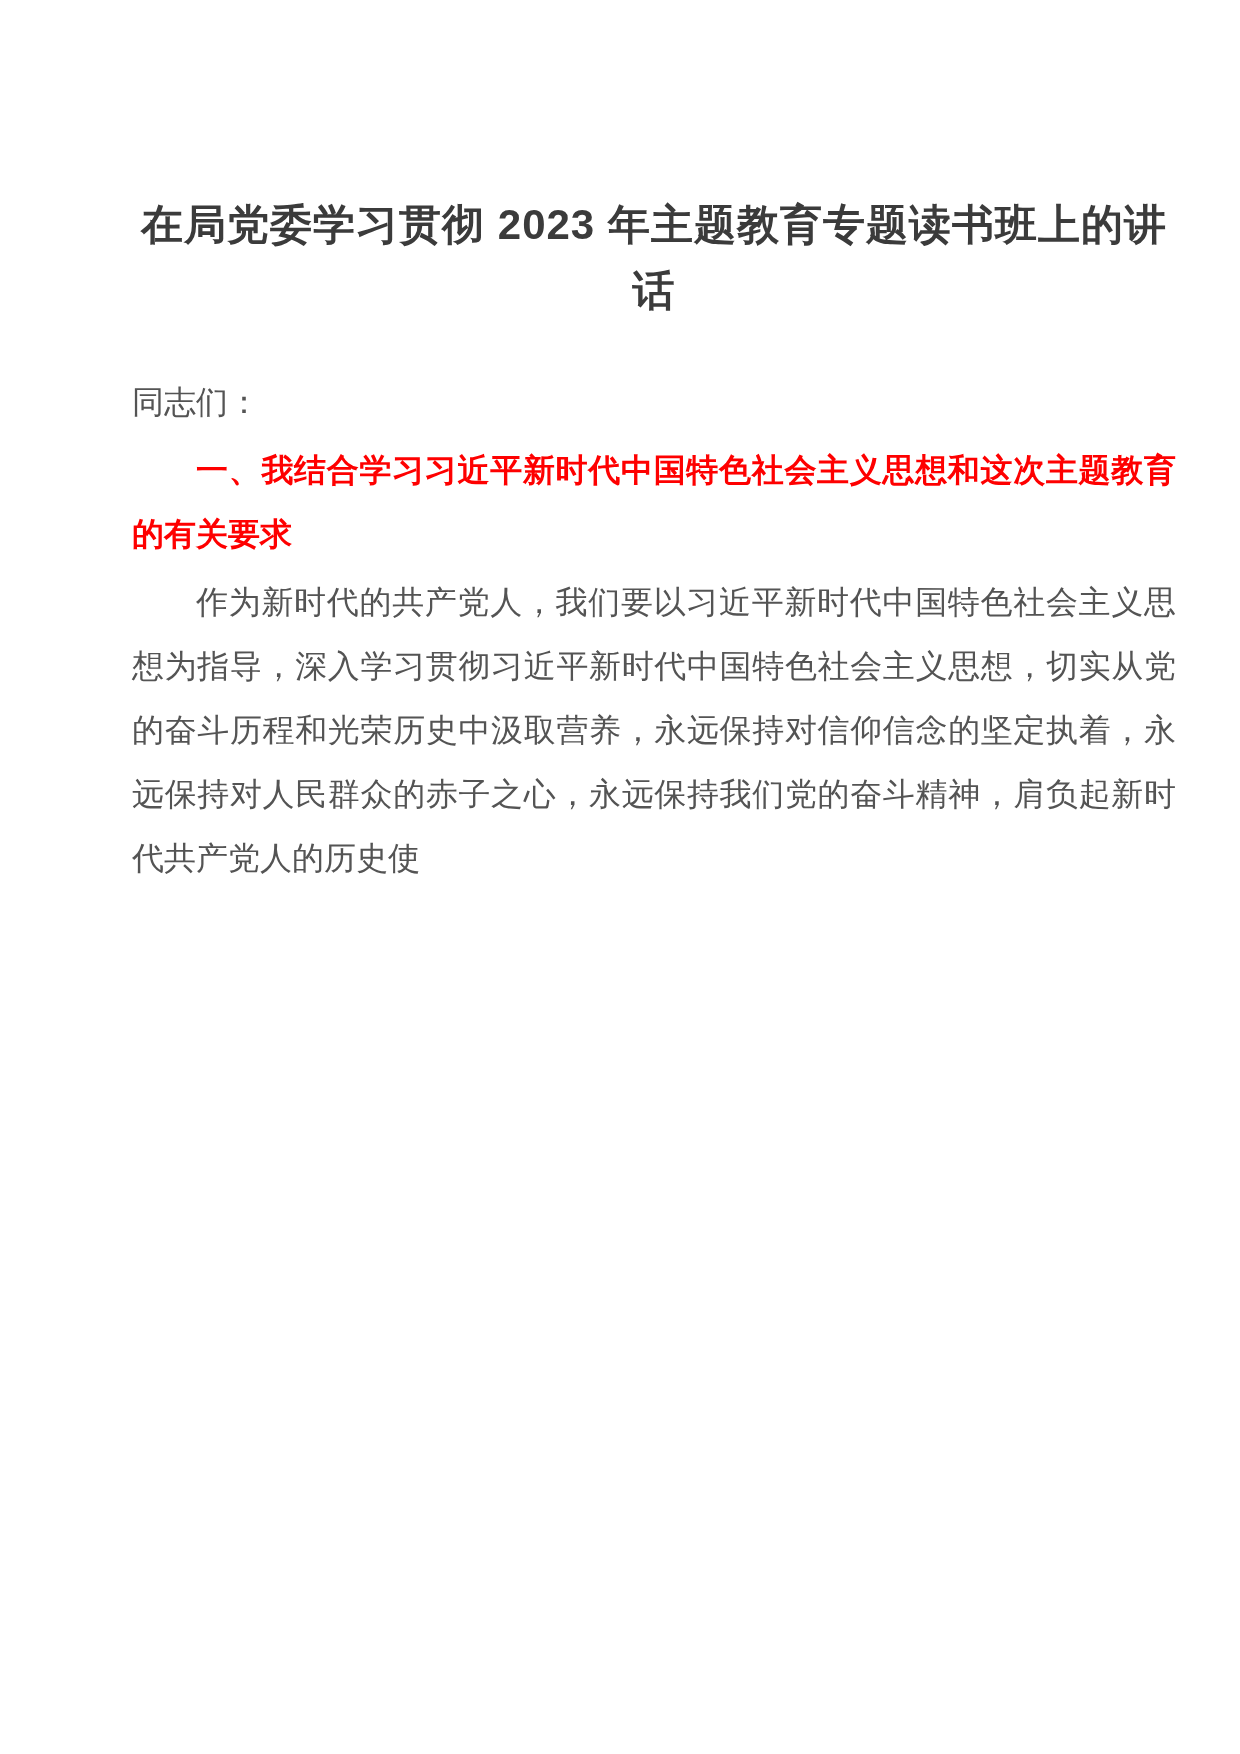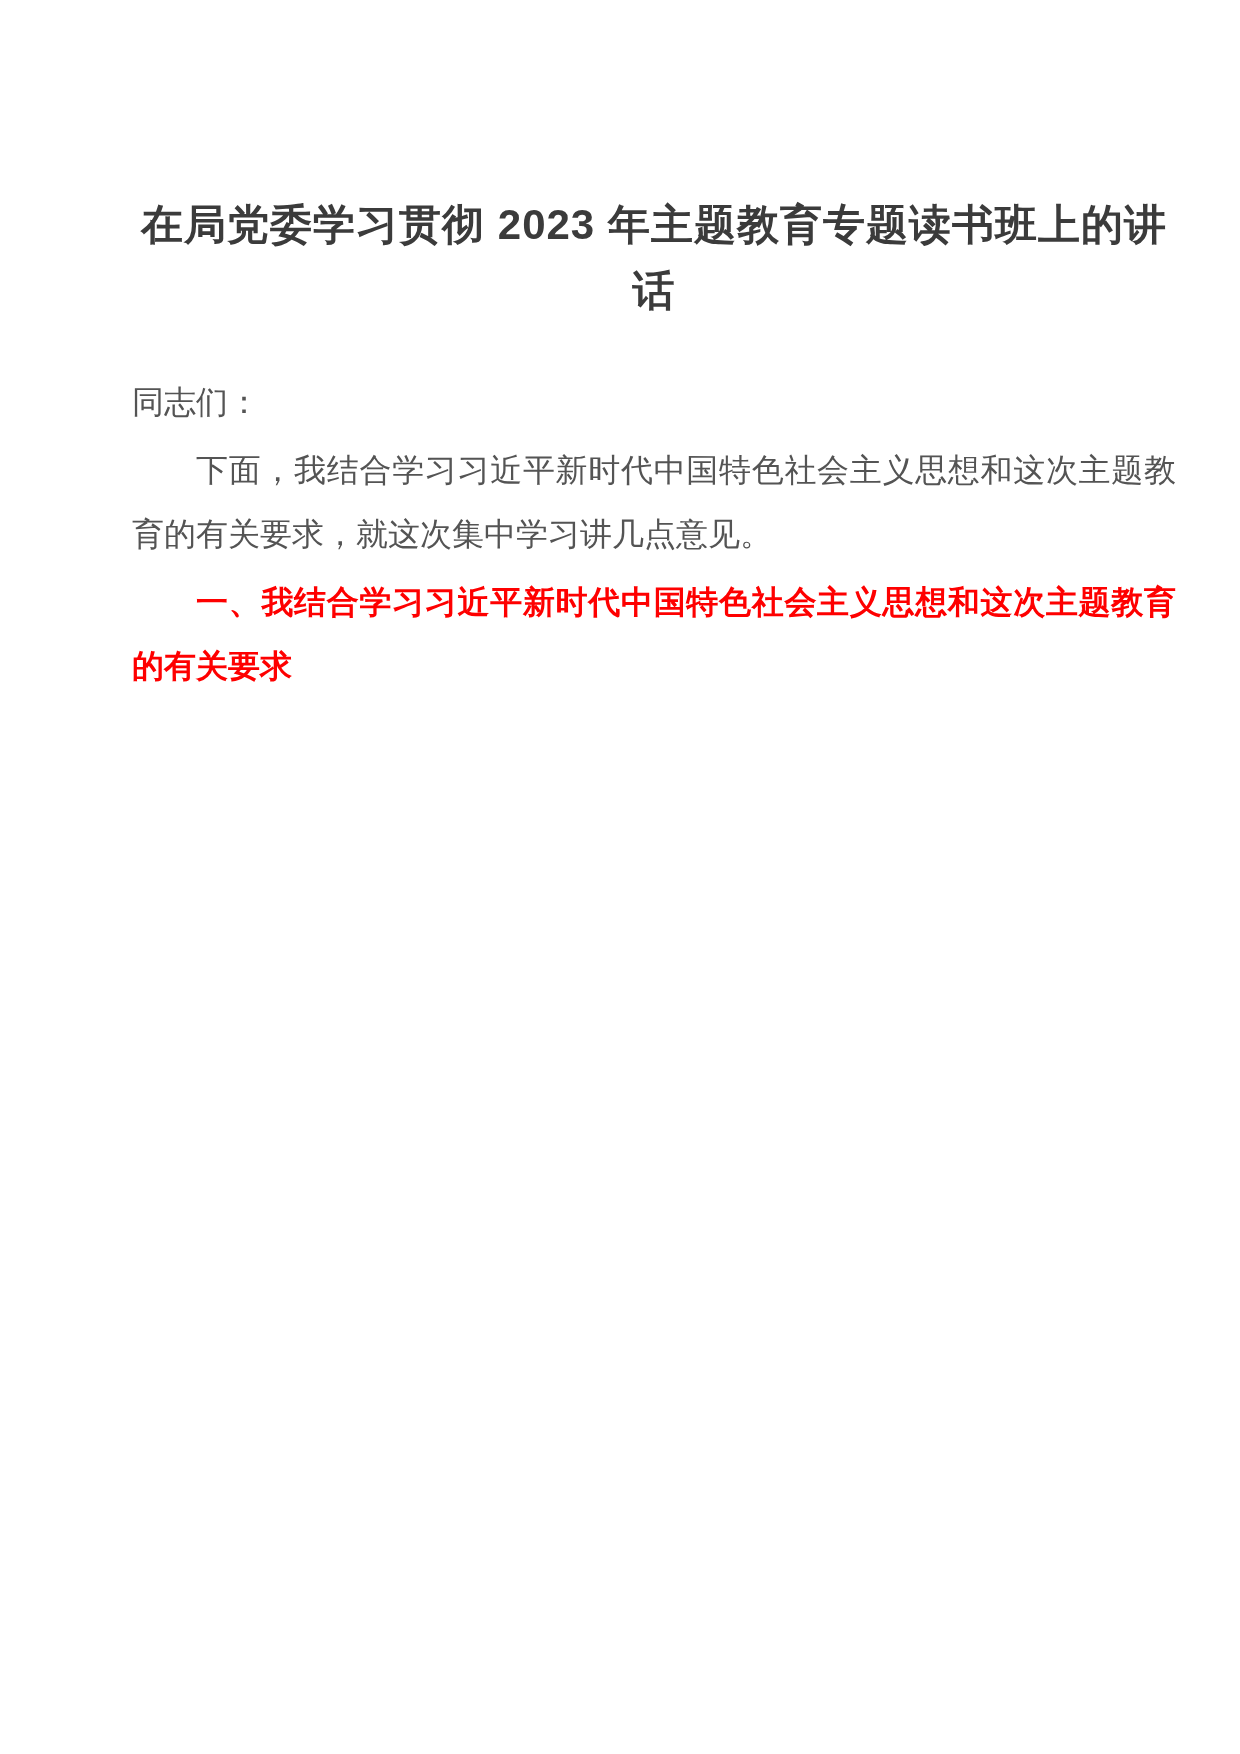--- a/index.html
+++ b/index.html
@@ -49,16 +49,16 @@
     text-indent: 2em;
   }
 </style>
 </head>
 <body style="--title-color: #3b3b3b; --body-color: #545454; --accent-color: #fe0000;">
 
 <div class="page">
   <h1 class="doc-title">在局党委学习贯彻 2023 年主题教育专题读书班上的讲话</h1>
   <div class="doc-body" id="doc-body">
       <p class="no-indent">同志们：</p>
-      <p class="indent">下面，我结合学习习近平新时代中国特色社会主义思想和这次主题教育的有关要求，就这次集中学习讲几点意见。</p>
       <p class="heading-red">一、我结合学习习近平新时代中国特色社会主义思想和这次主题教育的有关要求</p>
+      <p class="indent">作为新时代的共产党人，我们要以习近平新时代中国特色社会主义思想为指导，深入学习贯彻习近平新时代中国特色社会主义思想，切实从党的奋斗历程和光荣历史中汲取营养，永远保持对信仰信念的坚定执着，永远保持对人民群众的赤子之心，永远保持我们党的奋斗精神，肩负起新时代共产党人的历史使</p>
     </div>
 </div>
 
 </body></html>

